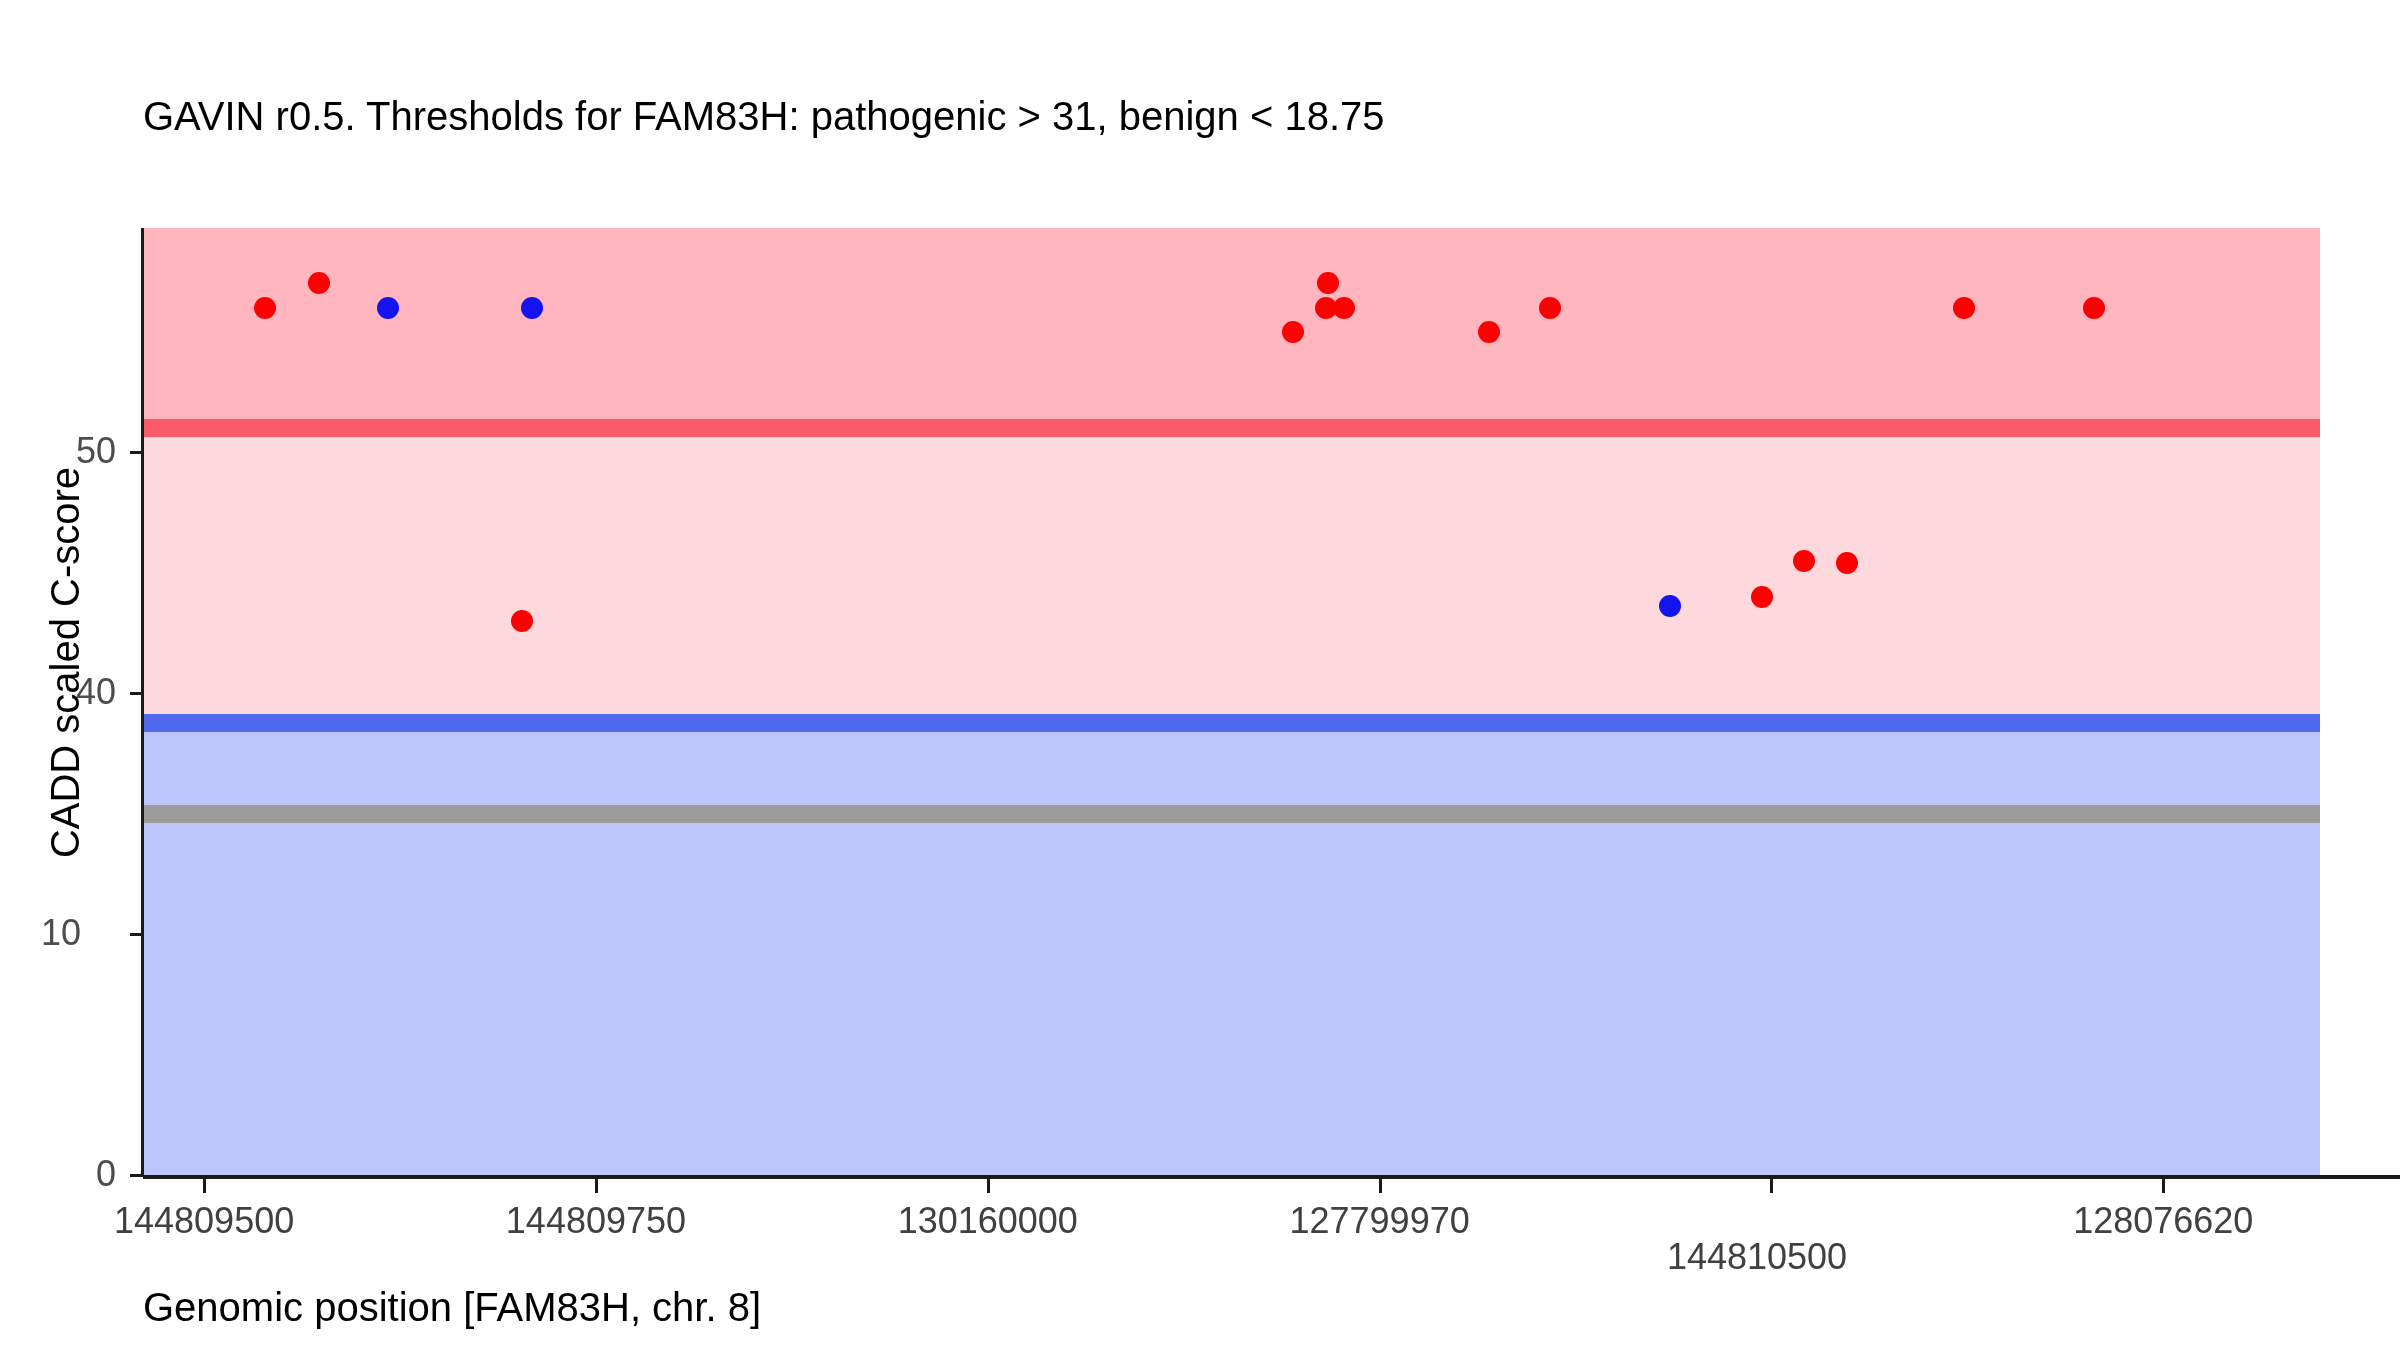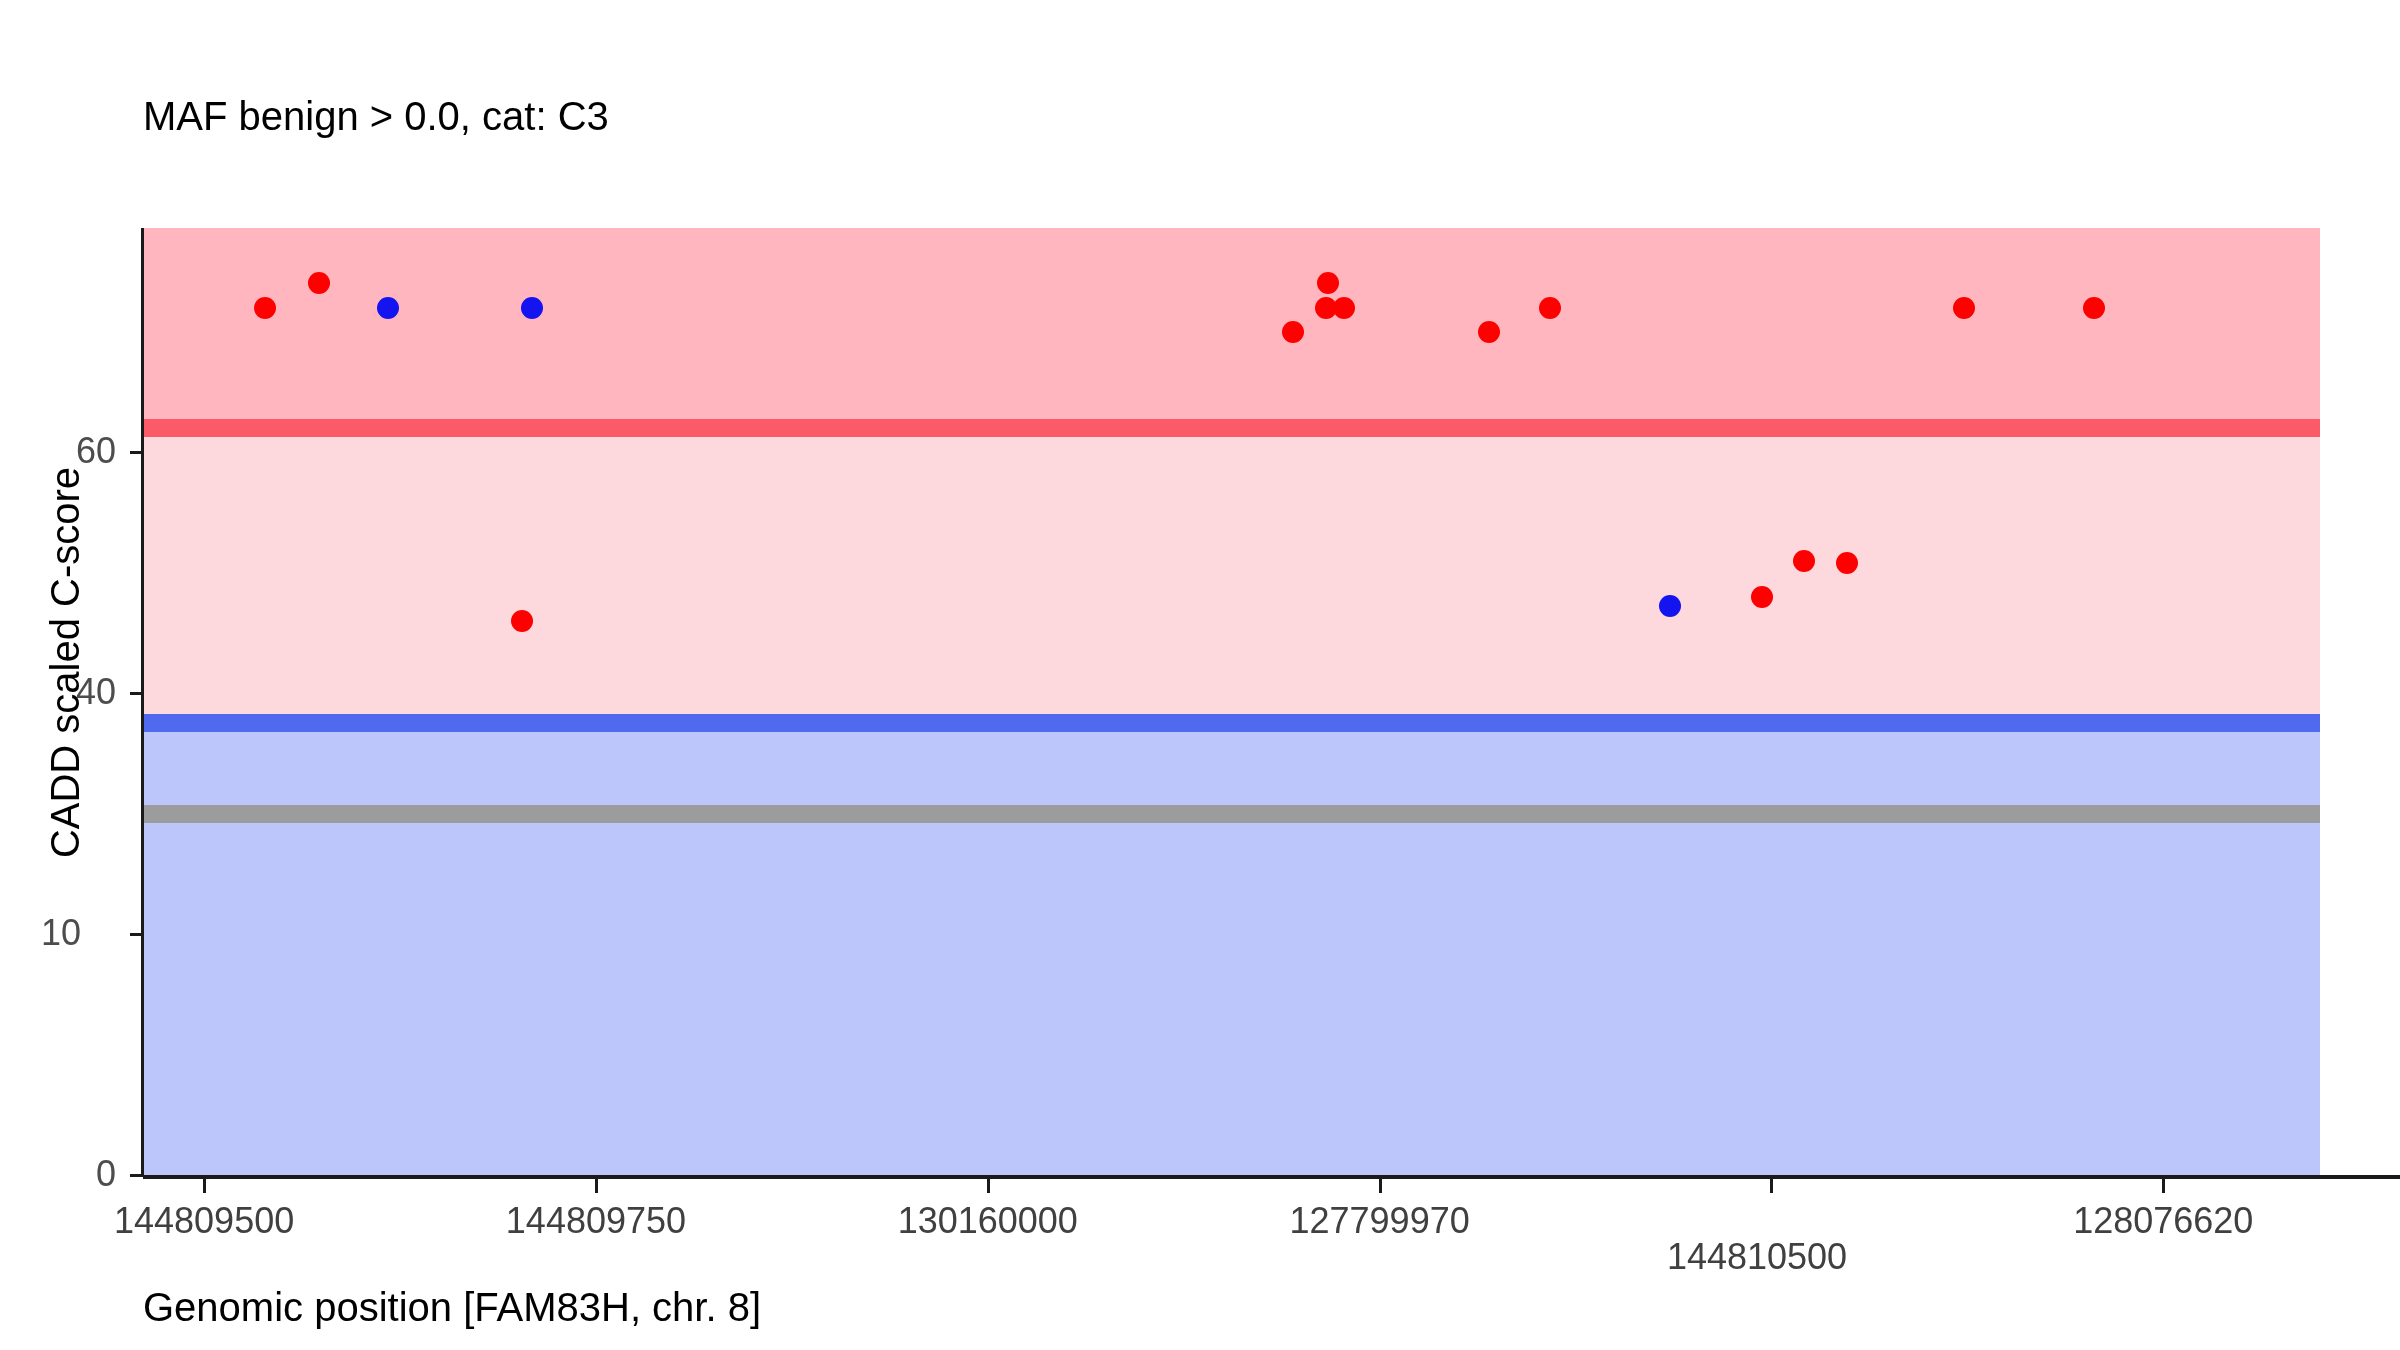--- a/index.html
+++ b/index.html
@@ -65,20 +65,21 @@
   }
 
   .pt{position:absolute;border-radius:50%;width:22px;height:22px;margin-left:-11px;margin-top:-11px;}
 </style>
 </head>
 <body>
 
 <div id="root">
 
   <div id="title-block">
+    <div>GAVIN r0.5. Thresholds for FAM83H: pathogenic &gt; 31, benign &lt; 18.75</div>
     <div>MAF benign &gt; 0.0, cat: C3</div>
     <div>red: ClinVar pathogenic variants, blue: rarity &amp; impact matched gnomAD</div>
     <div>variants, green: RefSeq exons, grey: genome-wide fallback threshold</div>
   </div>
 
   <div id="panel">
       <div class="band" style="top: 0px; height: 200.003px; background: rgb(255, 182, 190);"></div>
       <div class="band" style="top: 200.003px; height: 295.184px; background: rgb(253, 216, 220);"></div>
       <div class="band" style="top: 495.187px; height: 451.813px; background: rgb(189, 198, 250);"></div>
       <div class="hline" style="top: 191.003px; height: 18px; background: rgb(251, 90, 104);"></div>
@@ -107,21 +108,21 @@
   <div id="x-axis-line"></div>
 
   <div id="ticks-y">
       <div class="ytick" style="top: 1174px;"></div>
       <div class="ytick-label" style="top: 1153px;">0</div>
       <div class="ytick" style="top: 933.033px;"></div>
       <div class="ytick-label" style="top: 912.033px; text-align: center;">10</div>
       <div class="ytick" style="top: 692.066px;"></div>
       <div class="ytick-label" style="top: 671.066px;">40</div>
       <div class="ytick" style="top: 451.099px;"></div>
-      <div class="ytick-label" style="top: 430.099px;">60</div>
+      <div class="ytick-label" style="top: 430.099px;">50</div>
     </div>
   <div id="ticks-x">
       <div class="xtick" style="left: 203.125px;"></div>
       <div class="xtick-label" style="left: 54.1253px;">144809500</div>
       <div class="xtick" style="left: 594.954px;"></div>
       <div class="xtick-label" style="left: 445.954px;">144809750</div>
       <div class="xtick" style="left: 986.783px;"></div>
       <div class="xtick-label" style="left: 837.783px;">130160000</div>
       <div class="xtick" style="left: 1378.61px;"></div>
       <div class="xtick-label" style="left: 1229.61px;">127799970</div>

